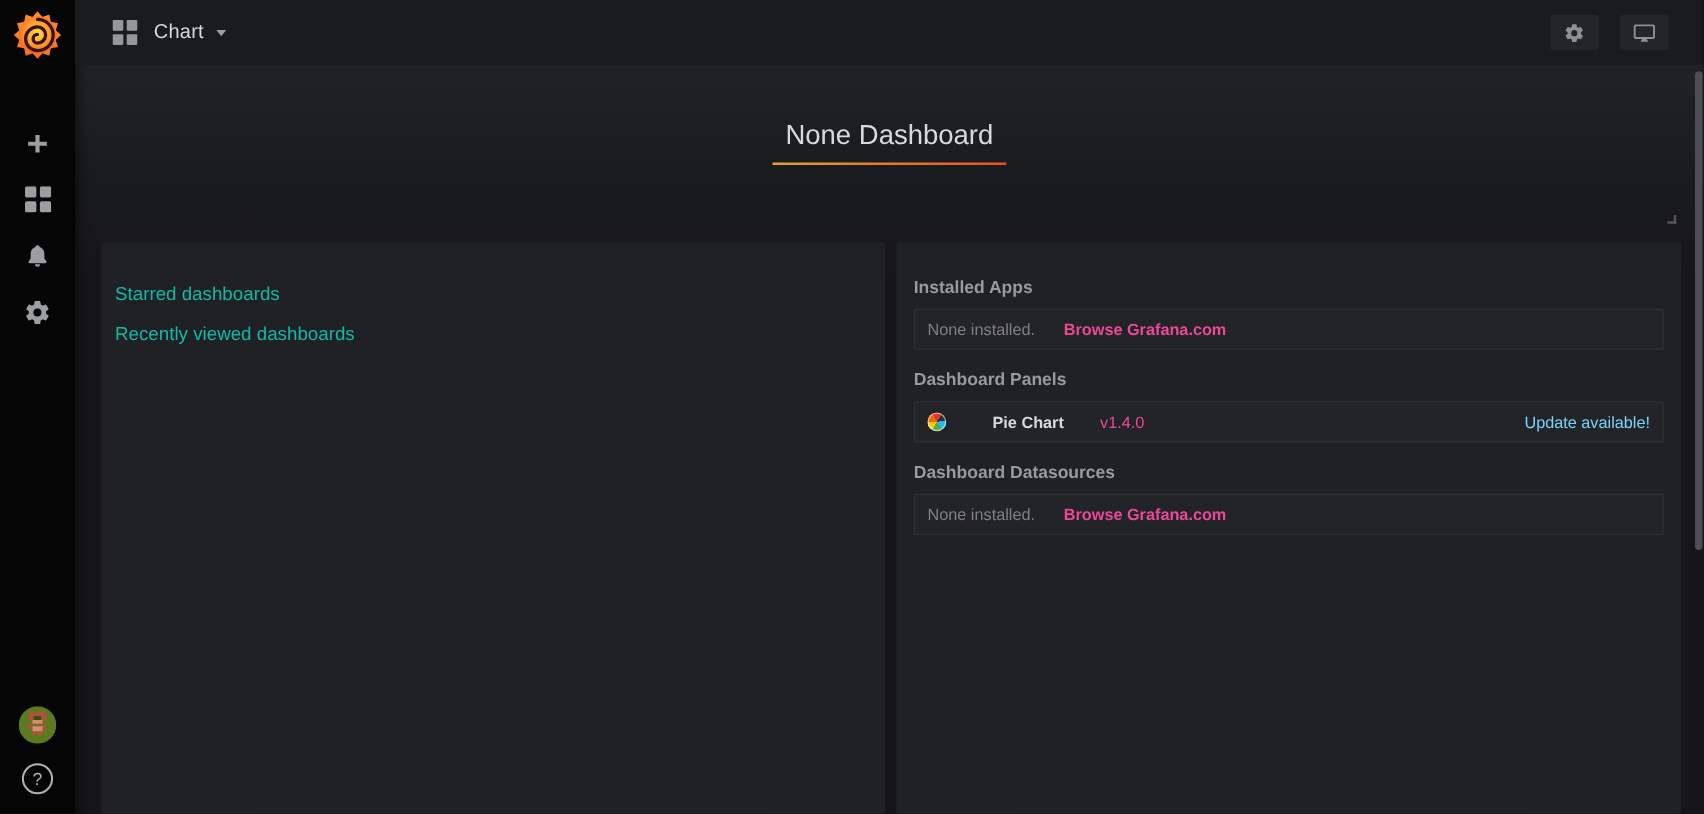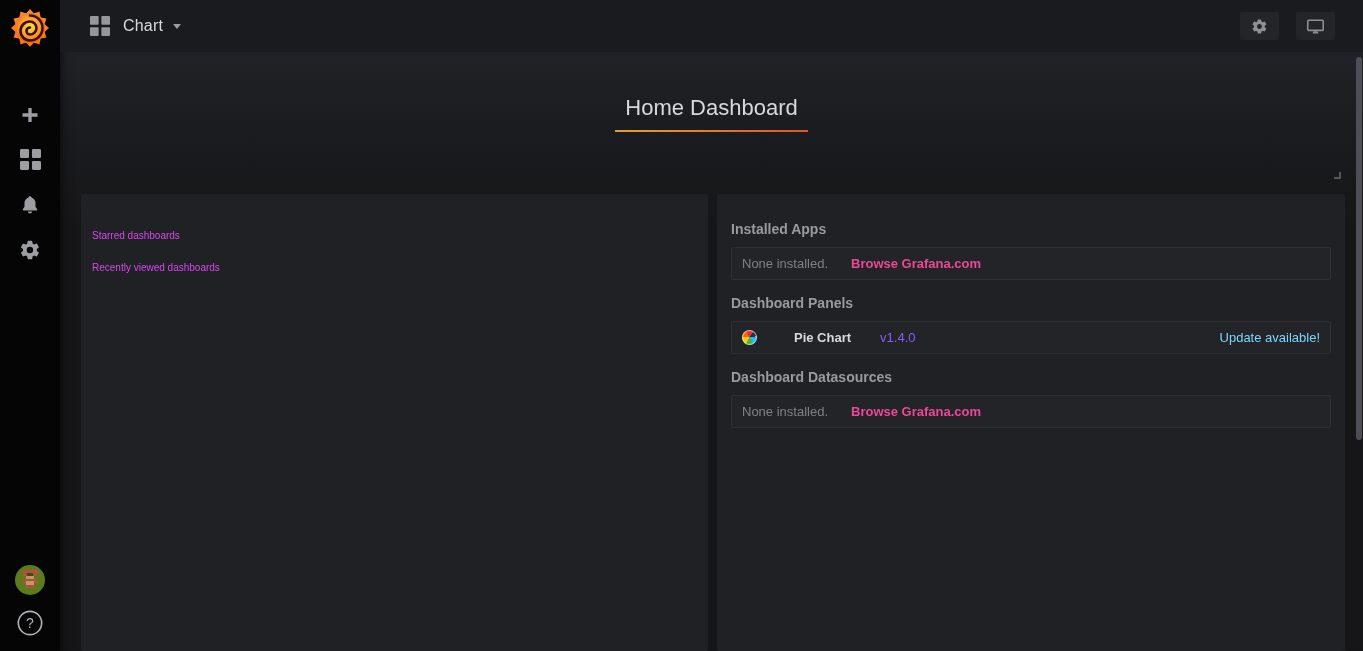--- a/index.html
+++ b/index.html
@@ -39,34 +39,34 @@
   .dash-title h1 { display:inline-block; font-size:22px; font-weight:400; color:#d8d9da;
                    padding:0 10px 9px; border-bottom:2px solid;
                    border-image:linear-gradient(90deg,#e0a32e,#e65027) 1; }
   .resize-grip { position:absolute; left:1274px; top:120px; width:7px; height:7px;
                  border-right:2px solid #55565a; border-bottom:2px solid #55565a; cursor:nwse-resize; }
 
   .panel { position:absolute; top:142px; bottom:0; background:#202125; border-radius:2px; }
   .panel-left  { left:21px;  width:627px; padding:26px 11px 0; }
   .panel-right { left:657px; width:628px; padding:27px 14px 0; }
 
-  .dashlist-header { font-size:10px; color:#d946ef; line-height:32px; cursor:pointer; }
+  .dashlist-header { font-size:15px; color:#14b8a6; line-height:32px; cursor:pointer; }
 
   .section-title { font-size:14px; font-weight:700; color:#989a9d; margin-bottom:10px; }
   .plugin-row { height:33px; background:#232428; border:1px solid #2f3034; border-radius:2px;
                 display:flex; align-items:center; padding:0 10px; margin-bottom:15px; font-size:13px;gap:18px; }
   .muted-text { color:#808084; }
   .browse-link { color:#ec4899; font-weight:700; margin-left:5px; cursor:pointer; text-decoration:none; }
   .pie-icon { width:15px; height:15px; border-radius:50%; flex:0 0 15px;
               background:conic-gradient(from -30deg, #e0343c 0 62deg, #263238 62deg 110deg,
                          #29b6f6 110deg 175deg, #4cae4f 175deg 240deg, #f2cc0c 240deg 300deg,
                          #f46800 300deg 360deg);
               box-shadow:inset 0 0 0 1px rgba(255,255,255,.55); }
   .plugin-name { color:#d8d9da; font-weight:700; margin-left:8px;padding-left:11px; }
-  .plugin-version { color:#8b5cf6; margin-left:11px; }
+  .plugin-version { color:#ec4899; margin-left:11px; }
   .row-spacer { flex:1; }
   .update-link { color:#7dd3fc; cursor:pointer; text-decoration:none; }
 
   
   .scroll-thumb { position:absolute; right:1px; top:57px; width:6px; height:383px;
                   background:#4e4e56; border-radius:3px; cursor:grab; z-index:40; }
 </style>
 </head>
 <body>
 
@@ -171,21 +171,21 @@
     <button class="nav-btn">
       <svg width="19" height="17" viewBox="0 0 24 22">
         <rect x="2" y="3" width="20" height="13" rx="1" fill="none" stroke="currentColor" stroke-width="2"></rect>
         <path fill="currentColor" d="M8 20h8l-1.6-3H9.6z"></path>
       </svg>
     </button>
   </header>
 
   <main class="content">
     <div class="dash-title">
-      <h1>Home Dashboard</h1>
+      <h1>None Dashboard</h1>
     </div>
     <div class="resize-grip"></div>
 
     <section class="panel panel-left">
       <div class="dashlist-header">Starred dashboards</div>
       <div class="dashlist-header">Recently viewed dashboards</div>
     </section>
 
     <section class="panel panel-right">
       <h6 class="section-title">Installed Apps</h6>

